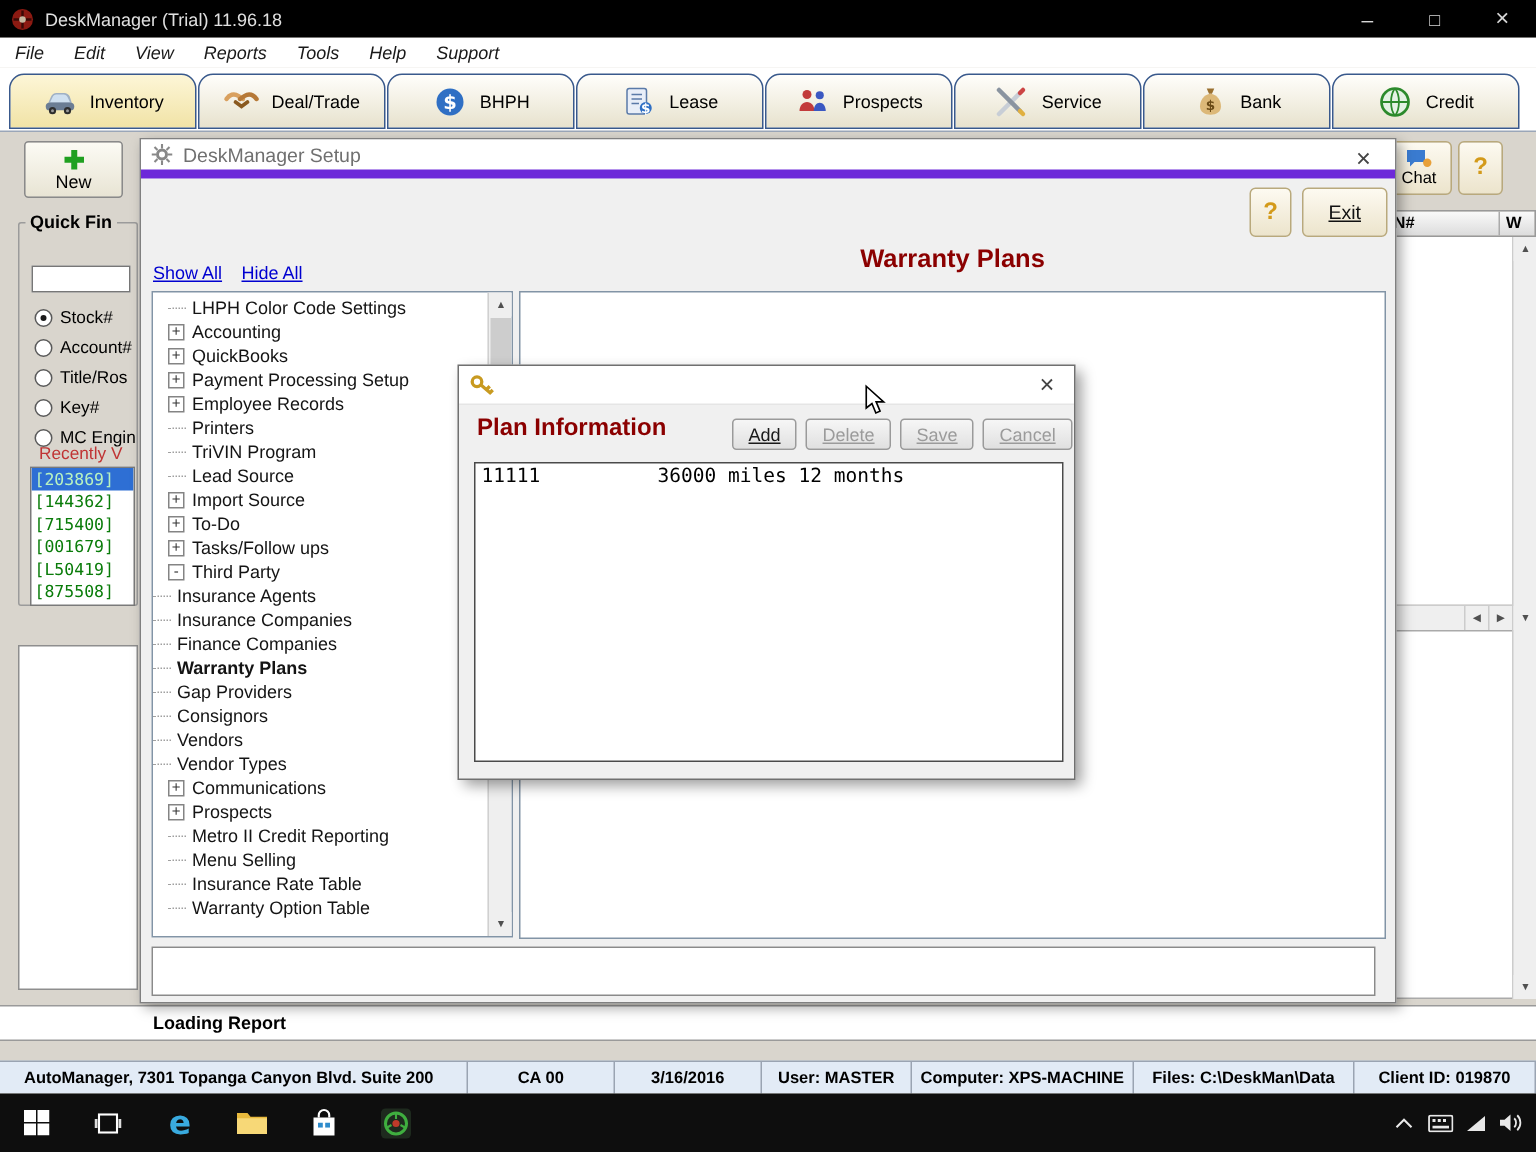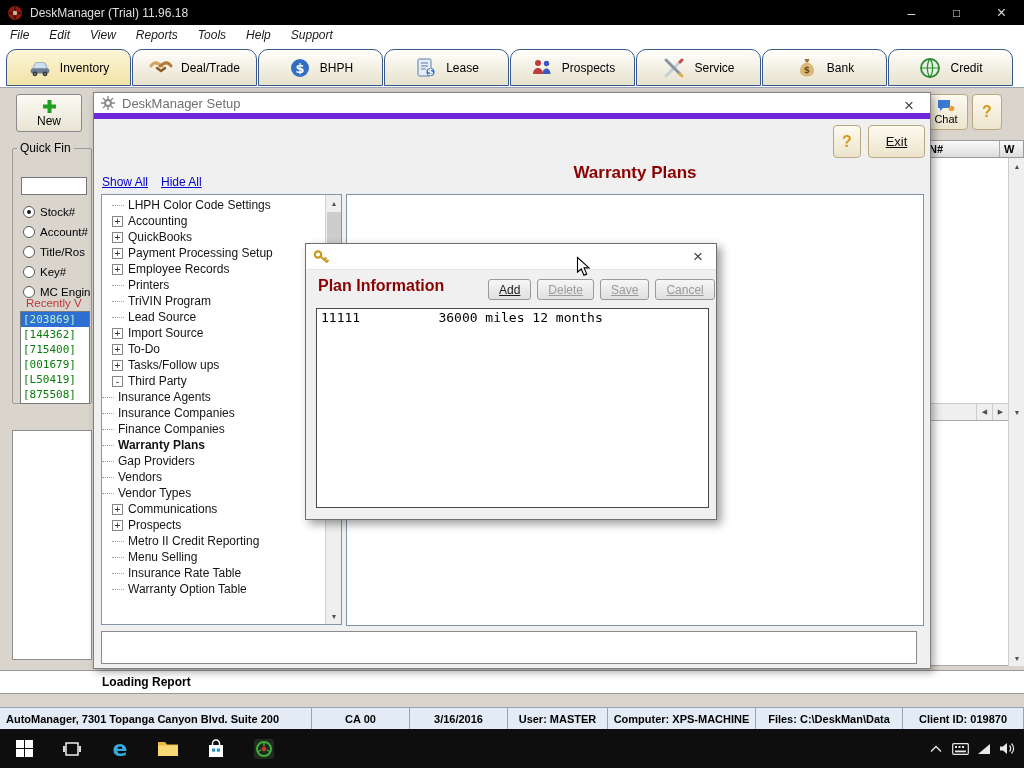--- a/index.html
+++ b/index.html
@@ -28,21 +28,21 @@
 #tabs{position:absolute;left:6px;top:4px;display:flex;}
 .tab{width:125px;height:37px;margin-right:1px;border:1px solid #39598c;border-radius:10px 10px 0 0;background:linear-gradient(#fffefb,#e7e2cd);display:flex;align-items:center;justify-content:center;gap:8px;}
 .tab.active{background:linear-gradient(#fdf6d7,#f1e3a6);}
 .tab-label{font-size:12px;color:#000;white-space:nowrap;}
 .tab-icon svg{width:24px;height:24px;}
 
 
 #new-button{position:absolute;left:16px;top:94px;width:66px;height:38px;border:1px solid #8a8a8a;border-radius:3px;background:linear-gradient(#fcfbf4,#e8e4d4);display:flex;flex-direction:column;align-items:center;justify-content:center;z-index:2;}
 #new-label{font-size:12px;}
 #quick-find{position:absolute;left:12px;top:148px;width:80px;height:256px;border:1px solid #9b9b9b;border-radius:2px;z-index:2;}
-#quick-find-title{position:absolute;left:4px;top:-8px;background:#d9d5cd;padding:0 3px;font-weight:normal;font-size:12px;white-space:nowrap;}
+#quick-find-title{position:absolute;left:4px;top:-8px;background:#d9d5cd;padding:0 3px;font-weight:bold;font-size:12px;white-space:nowrap;}
 #quick-find-input{position:absolute;left:8px;top:28px;width:66px;height:18px;background:#fff;border:1px solid #777;font:inherit;}
 #radios{position:absolute;left:10px;top:56px;display:flex;flex-direction:column;gap:7px;}
 .radio-row{display:flex;align-items:center;gap:5px;height:13px;}
 .radio{width:12px;height:12px;border:1px solid #5a5a5a;border-radius:50%;background:#fff;position:relative;flex:none;}
 .radio.on::after{content:"";position:absolute;left:3px;top:3px;width:4px;height:4px;border-radius:50%;background:#1a1a1a;}
 .radio-label{font-size:11.5px;white-space:nowrap;}
 #recently-viewed{position:absolute;left:26px;top:297px;font-size:11.5px;color:#c03434;white-space:nowrap;z-index:3;}
 #recent-list{position:absolute;left:20px;top:311px;width:70px;height:93px;background:#fff;border:1px solid #7a7a7a;z-index:3;font-family:"DejaVu Sans Mono",monospace;font-size:11px;overflow:hidden;}
 .recent-item{height:15px;line-height:15px;padding-left:2px;color:#0a7c0a;white-space:nowrap;}
 .recent-item.sel{background:#2e6fd4;color:#b8f2c0;}
@@ -107,21 +107,21 @@
 .pbtn{height:21px;padding:0 10px;font-size:12px;background:linear-gradient(#f6f6f6,#e0e0e0);border:1px solid #9a9a9a;border-radius:3px;text-decoration:underline;color:#1a1a1a;font-family:inherit;}
 .pbtn.disabled{color:#9b9b9b;}
 #plan-list{position:absolute;left:10px;top:64px;width:393px;height:200px;background:#fff;border:1px solid #4a4a4a;overflow:hidden;}
 .plan-row{font-family:"DejaVu Sans Mono",monospace;font-size:13px;height:18px;line-height:18px;padding-left:4px;white-space:pre;}
 
 
 #loading-strip{position:absolute;left:0;top:670px;width:1024px;height:24px;background:#fff;border-top:1px solid #9a9a9a;border-bottom:1px solid #9a9a9a;z-index:2;}
 #loading-text{position:absolute;left:102px;top:4px;font-weight:bold;font-size:12px;}
 #statusbar{position:absolute;left:0;top:707px;width:1024px;height:22px;background:#e2ebf6;border-top:1px solid #9aa4b2;display:flex;z-index:2;}
 .sseg{font-size:11px;font-weight:bold;display:flex;align-items:center;justify-content:center;border-right:1px solid #9aa4b2;white-space:nowrap;overflow:hidden;height:100%;}
-.sseg.left{justify-content:flex-start;padding-left:6px;}
+.sseg.left{justify-content:flex-start;padding-left:16px;}
 
 
 #taskbar{position:absolute;left:0;top:729px;width:1024px;height:39px;background:#0e0e0e;display:flex;align-items:center;z-index:40;}
 #tb-icons{display:flex;height:39px;}
 .tb-slot{width:48px;height:39px;display:flex;align-items:center;justify-content:center;}
 #tray{position:absolute;right:4px;top:0;height:39px;display:flex;align-items:center;}
 .tray-slot{width:24px;height:39px;display:flex;align-items:center;justify-content:center;}
 
 #cursor{position:absolute;left:576px;top:256px;z-index:50;}
 </style>
@@ -402,20 +402,24 @@
           <div class="tree-row lvl1">
             <span class="tdash"></span>
             <span class="tlabel bold">Warranty Plans</span>
           </div>
           <div class="tree-row lvl1">
             <span class="tdash"></span>
             <span class="tlabel">Gap Providers</span>
           </div>
           <div class="tree-row lvl1">
             <span class="tdash"></span>
+            <span class="tlabel">Consignors</span>
+          </div>
+          <div class="tree-row lvl1">
+            <span class="tdash"></span>
             <span class="tlabel">Vendors</span>
           </div>
           <div class="tree-row lvl1">
             <span class="tdash"></span>
             <span class="tlabel">Vendor Types</span>
           </div>
           <div class="tree-row lvl0">
             <span class="tbox">+</span>
             <span class="tlabel">Communications</span>
           </div>

